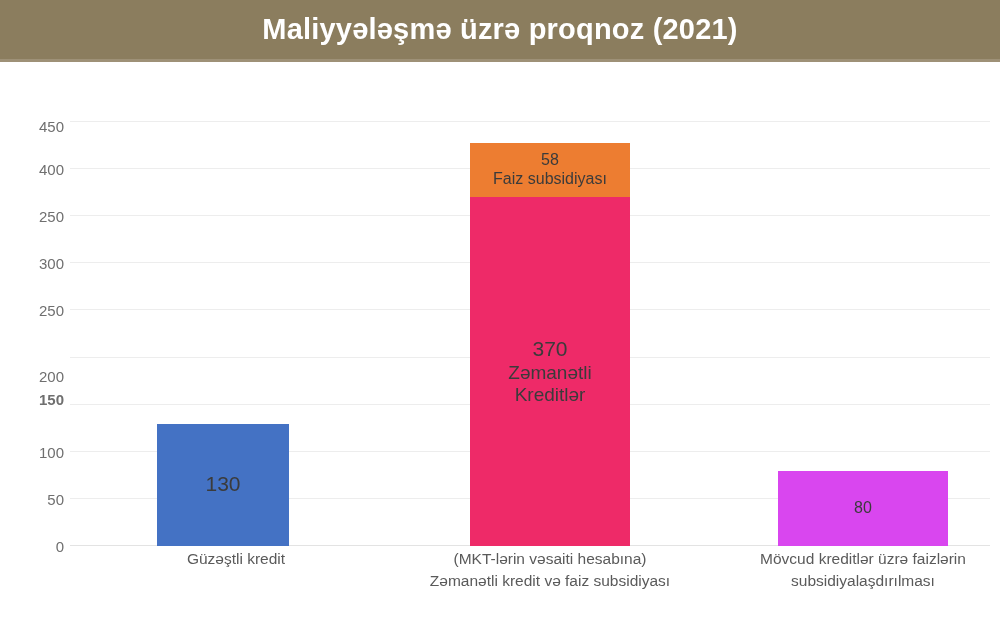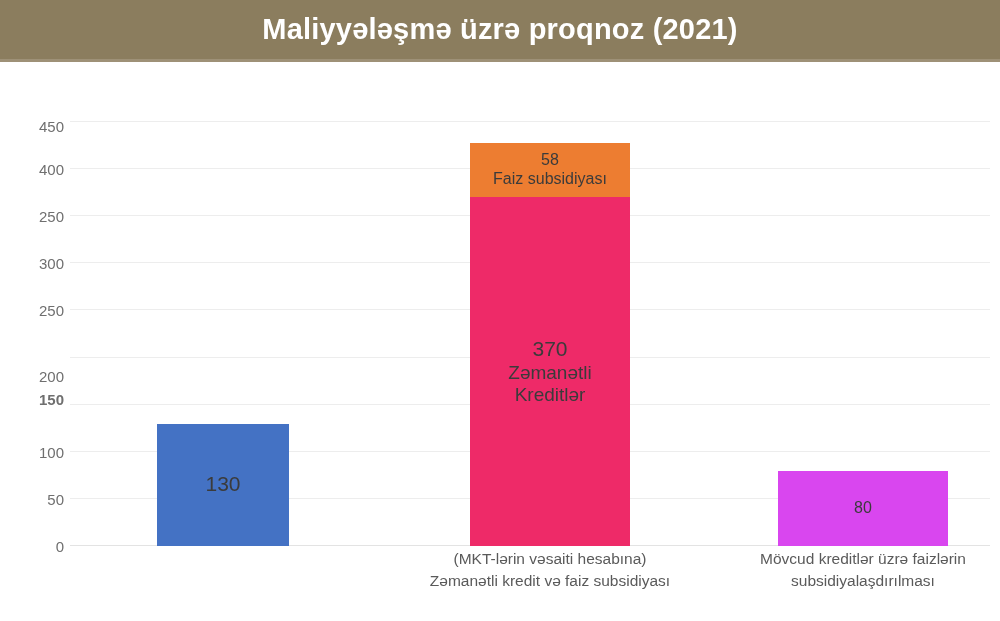--- a/index.html
+++ b/index.html
@@ -192,20 +192,23 @@
         </div>
       </div>
       <div class="bar-column" style="left: 708px; width: 170px; height: 75.3778px;">
         <div class="bar-segment seg-small" style="background: #d946ef; height: 75.3778px; bottom: 0px;">
           <span class="seg-value">80</span>
         </div>
       </div>
     </div>
 
   <div id="category-labels">
+      <div class="cat-label" style="left: -23px; width: 378px;">
+        <div>Güzəştli kredit</div>
+      </div>
       <div class="cat-label" style="left: 290px; width: 380px;">
         <div>(MKT-lərin vəsaiti hesabına)</div>
         <div>Zəmanətli kredit və faiz subsidiyası</div>
       </div>
       <div class="cat-label" style="left: 598px; width: 390px;">
         <div>Mövcud kreditlər üzrə faizlərin</div>
         <div>subsidiyalaşdırılması</div>
       </div>
     </div>
 

